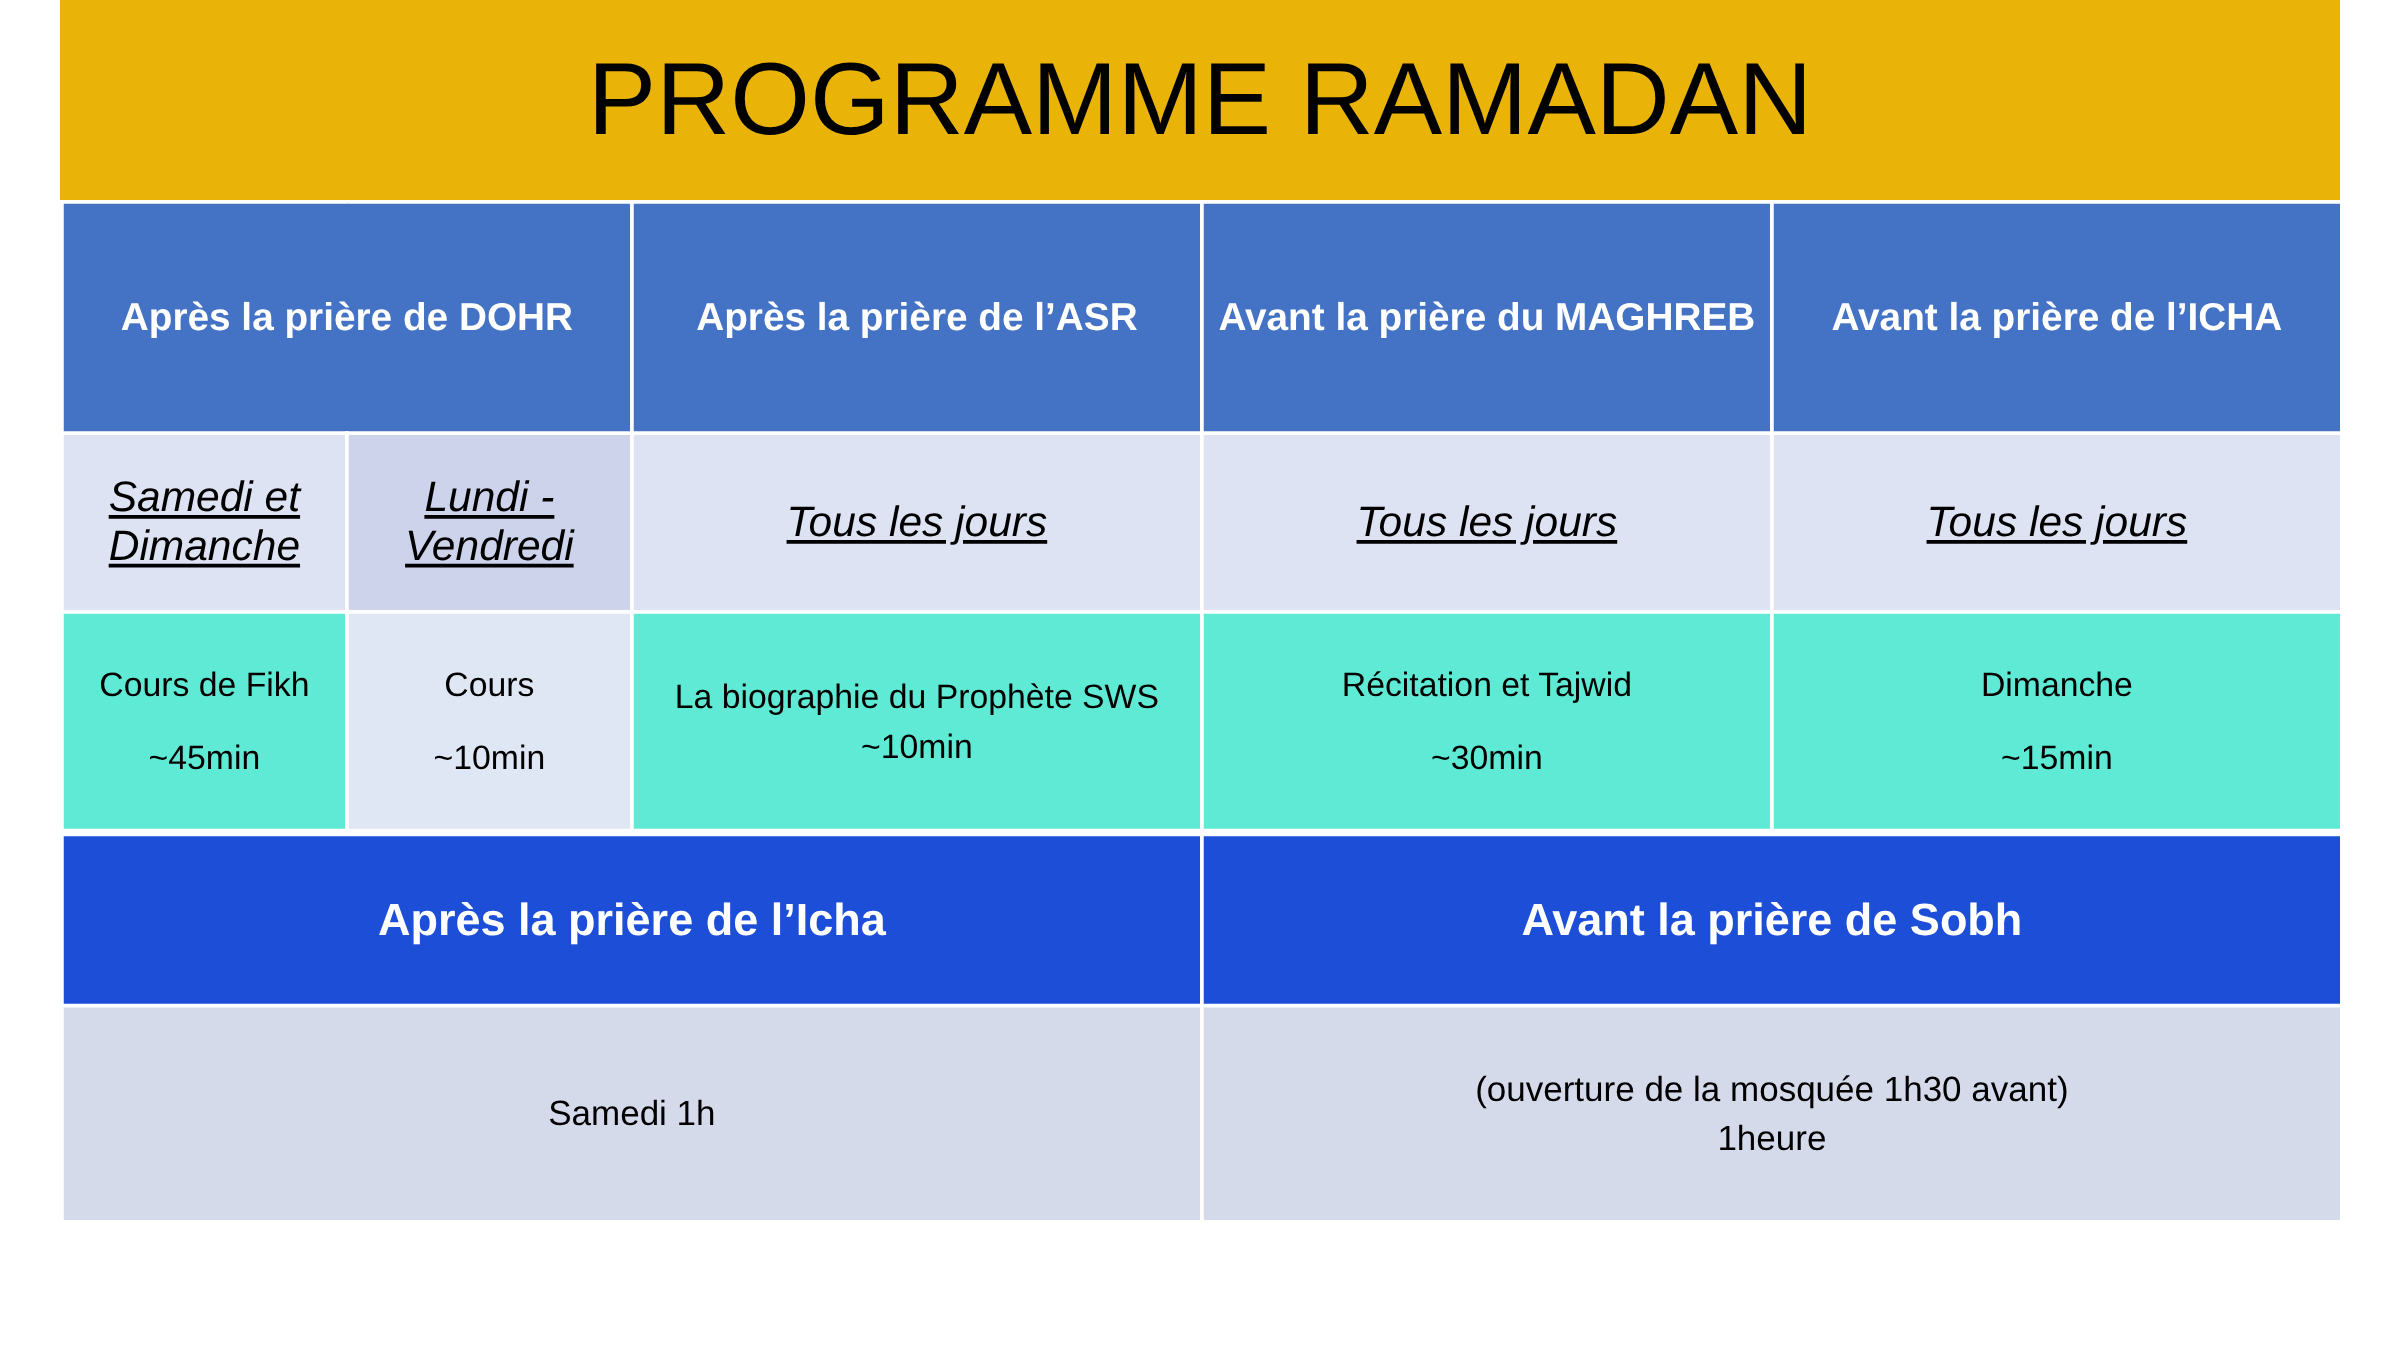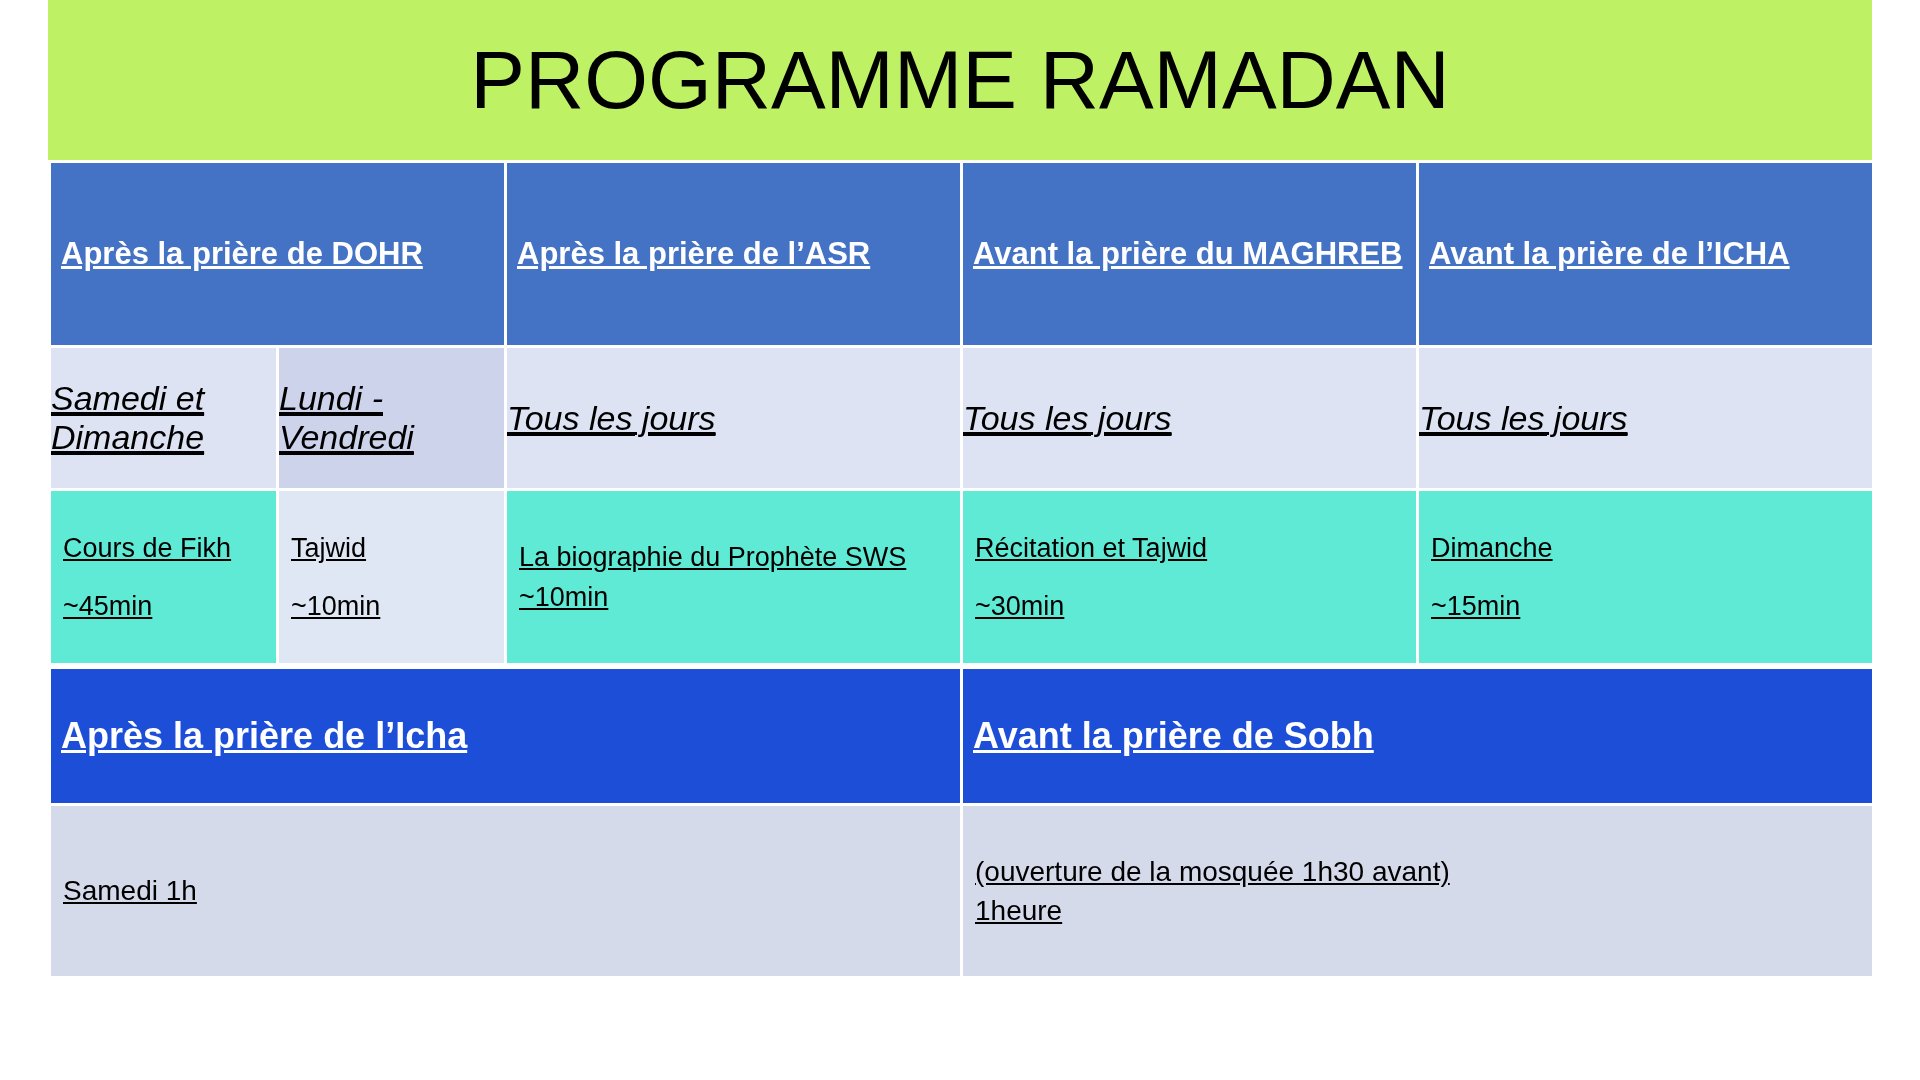--- a/index.html
+++ b/index.html
@@ -26,21 +26,21 @@
   .sheet {
     position: absolute;
     left: 48px;
     top: 0px;
     width: 1872px;
     height: 1080px;
   }
 
   
   .title-band {
-    background: #bef264;
+    background: #eab308;
     display: flex;
     align-items: center;
     justify-content: center;
     width: 1824px;
     box-sizing: border-box;
   }
   .title-band .title-text {
     font-size: 82px;
     font-weight: 400;
     letter-spacing: 0px;
@@ -59,23 +59,22 @@
 
   
   table.grid {
     border-collapse: collapse;
     width: 1824px;
     table-layout: fixed;
   }
   table.grid td {
     padding: 0;
     vertical-align: middle;
-    text-align: left;
+    text-align: center;
     border: 3px solid #ffffff;
-    text-decoration: underline;
   }
 
   .hdr {
     background: #4472c4;
     color: #ffffff;
     font-weight: bold;
     font-size: 31px;
     line-height: 1.28;
     height: 170px;
     padding: 6px 10px !important;
@@ -173,21 +172,21 @@
           <td class="days">
             <u>Tous les jours</u>
           </td>
         </tr>
         <tr>
           <td class="detail">
             <span>Cours de Fikh</span>
             <span class="dur">~45min</span>
           </td>
           <td class="detail detail-alt">
-            <span>Tajwid</span>
+            <span>Cours</span>
             <span class="dur">~10min</span>
           </td>
           <td class="detail">
             <span>La biographie du Prophète SWS</span>
             <span class="dur tight">~10min</span>
           </td>
           <td class="detail">
             <span>Récitation et Tajwid</span>
             <span class="dur">~30min</span>
           </td>

